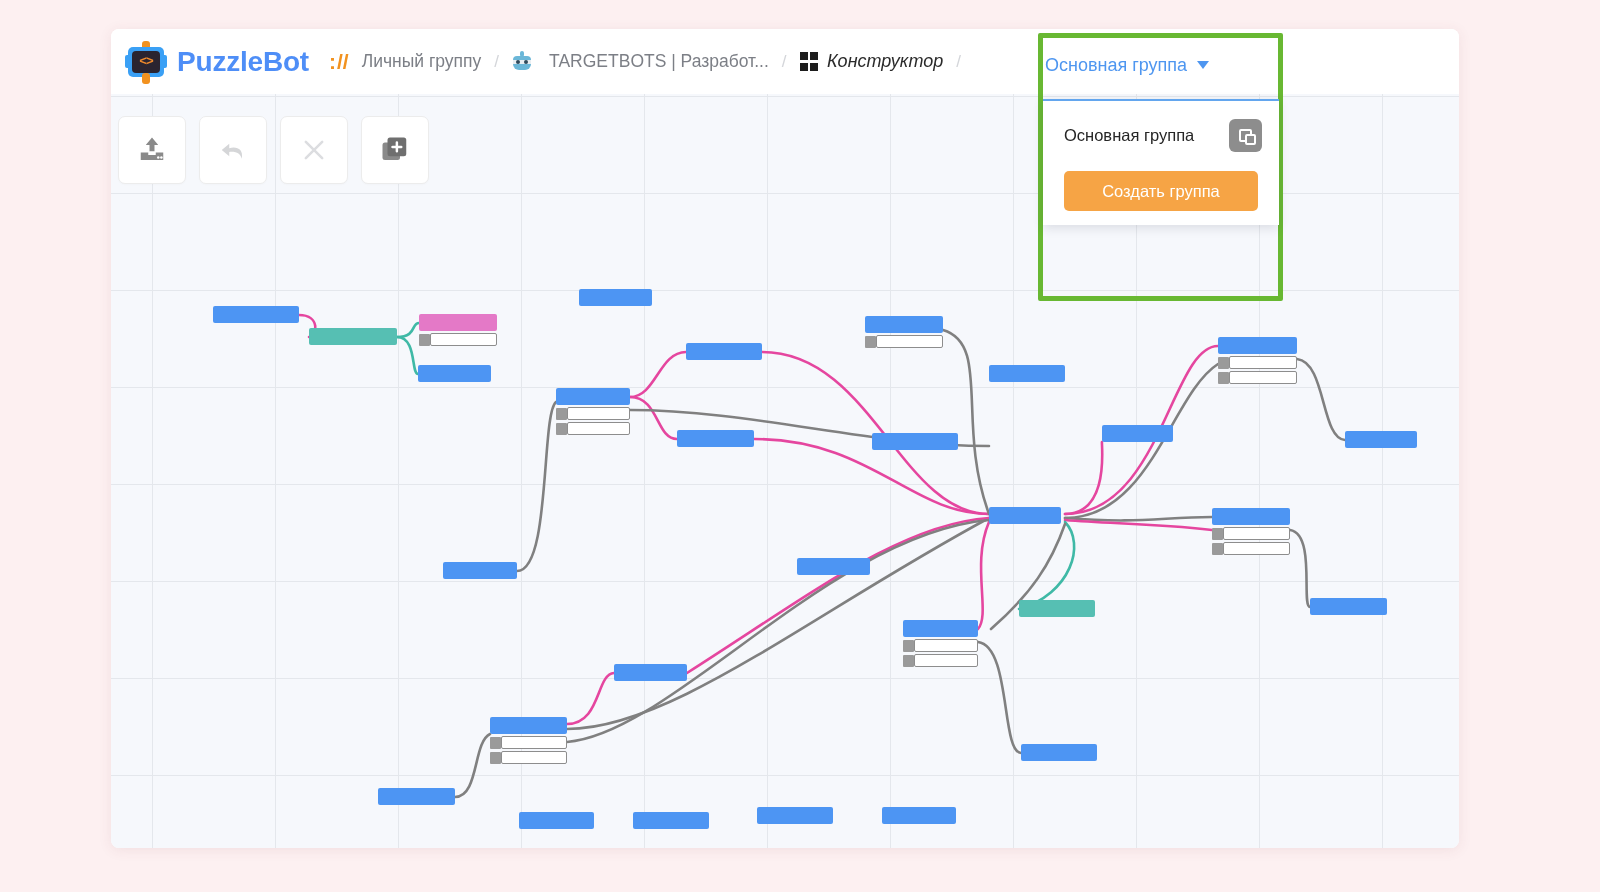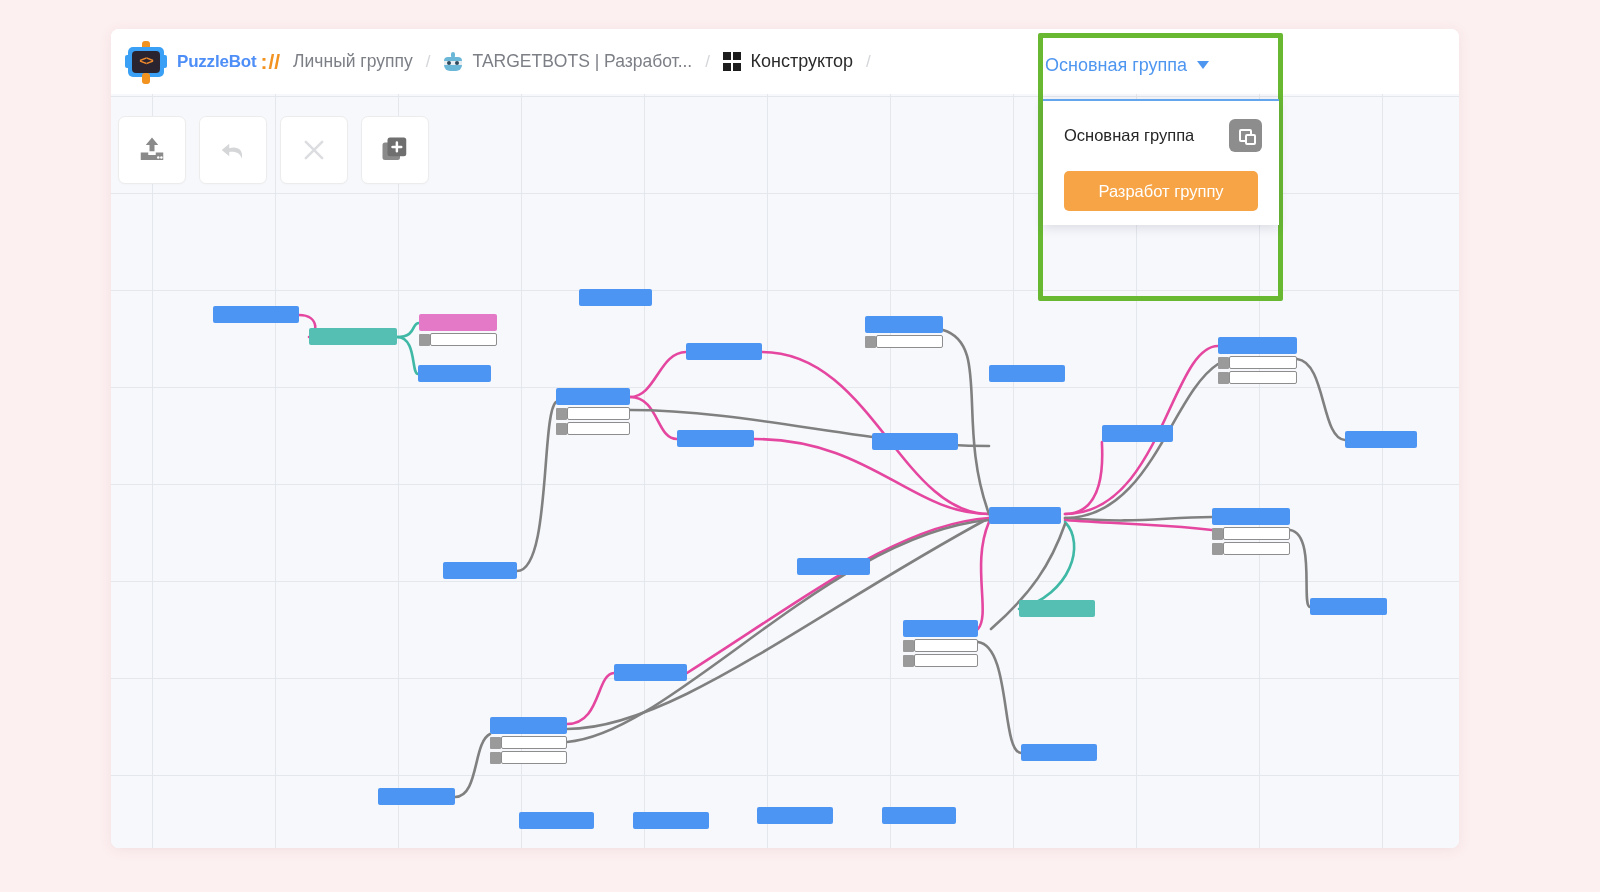--- a/index.html
+++ b/index.html
@@ -59,23 +59,23 @@
   }
   .logo-knob-bot {
     position: absolute; left: 17px; top: 32px;
     width: 8px; height: 11px;
     background: #f2921f; border-radius: 3px;
   }
   .logo-ear-l { position: absolute; left: 0px; top: 14px; width: 5px; height: 13px; background:#3aa0f5; border-radius:2px; }
   .logo-ear-r { position: absolute; left: 37px; top: 14px; width: 5px; height: 13px; background:#3aa0f5; border-radius:2px; }
 
   .brand {
-    font-size: 17px; font-weight: bold;
+    font-size: 28px; font-weight: bold;
     color: #4e8ef7;
-    margin-right: 4px;
+    margin-right: 20px;
     letter-spacing: -0.2px;
   }
   .brand-colon { color: #f2921f; font-size: 21px; font-weight: bold; margin-right:1px;}
   .brand-slashes { color: #f2921f; font-size: 21px; font-weight: bold; margin-right: 13px;}
 
   .crumb {
     font-size: 17.5px;
     color: #7c7f86;
     white-space: nowrap;
   }
@@ -273,33 +273,33 @@
       <div class="logo-knob-bot"></div>
     </div>
 
     <span class="brand">PuzzleBot</span>
     <span class="brand-colon">:</span>
     <span class="brand-slashes">//</span>
 
     <span class="crumb">Личный группу</span>
     <span class="crumb-sep">/</span>
 
-    <span style="display:inline-flex;align-items:flex-end;">
+    <span style="display:inline-flex;align-items:flex-start;gap:8px;">
       <span class="bot-avatar">
         <span class="ba-ant"></span>
           <span class="ba-head"></span>
           <span class="ba-band"></span>
         <span class="ba-eye-l"></span>
           <span class="ba-eye-r"></span>
       </span>
       <span class="crumb">TARGETBOTS | Разработ...</span>
     </span>
     <span class="crumb-sep">/</span>
 
-    <span style="display:inline-flex;align-items:center;">
+    <span style="display:inline-flex;align-items:center;font-style:italic;">
       <span class="grid-icon">
           <i></i>
           <i></i>
           <i></i>
           <i></i>
         </span>
       <span class="crumb crumb-dark">Конструктор</span>
     </span>
     <span class="crumb-sep">/</span>
   </div>
@@ -316,21 +316,21 @@
     <div class="dd-row">
       <span class="dd-label">Основная группа</span>
       <span class="dd-copy-btn">
         <span class="sq-back">
             <span class="sq-front"></span>
           </span>
       </span>
     </div>
 
 
-    <button id="create-group-btn">Разработ группу</button>
+    <button id="create-group-btn">Создать группа</button>
   </div>
 
   <div id="canvas">
 
     <svg id="edges" viewBox="0 0 1348 754" preserveAspectRatio="none" fill="none">
       <g stroke-width="2.6" fill="none" stroke-linecap="round">
 
         <path d="M188 221 C 210 221, 206 243, 198 243" stroke="#e5469f"></path>
         <path d="M286 243 C 306 243, 300 229, 308 229" stroke="#3fb9a6"></path>
         <path d="M286 243 C 306 243, 300 280, 307 280" stroke="#3fb9a6"></path>

